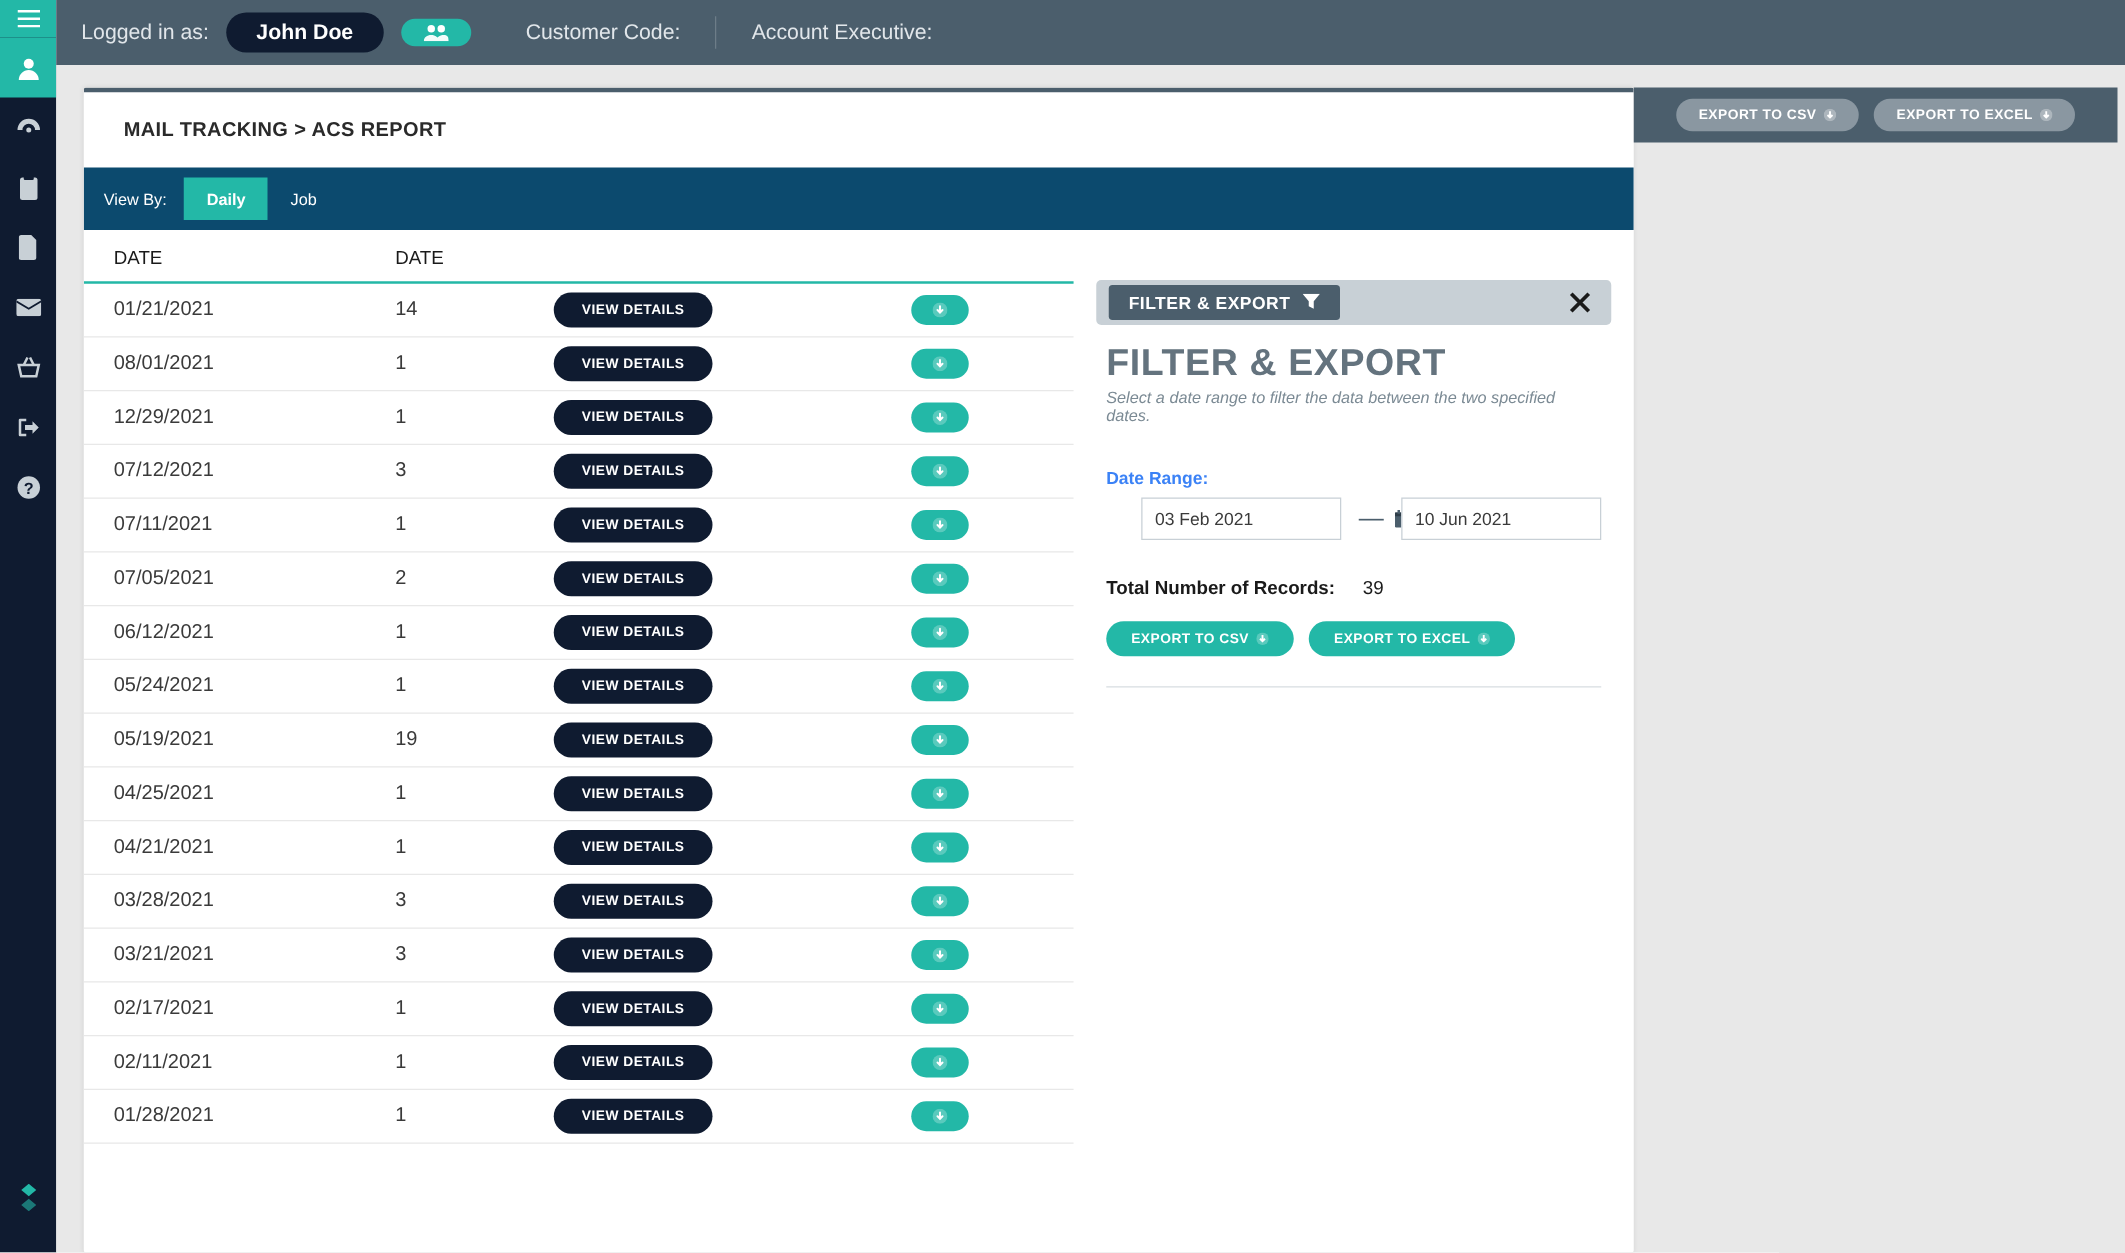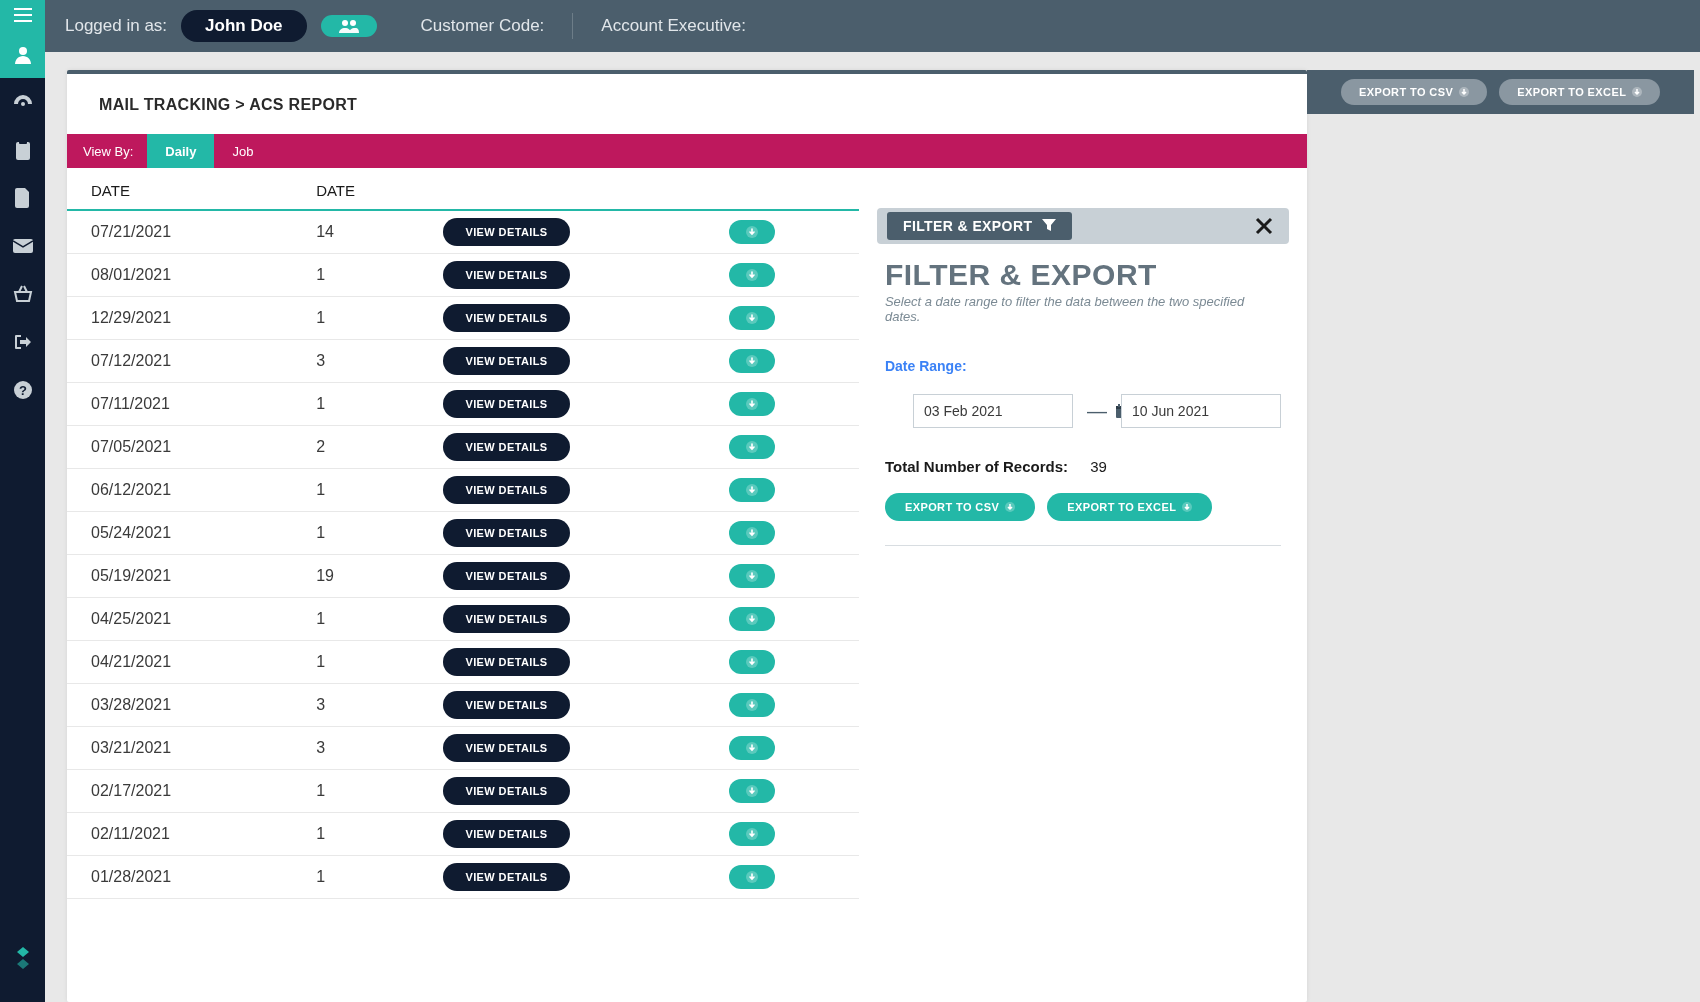--- a/index.html
+++ b/index.html
@@ -118,24 +118,24 @@
     box-shadow: 0 0 4px rgba(0,0,0,0.08);
   }
   .breadcrumb-bar {
     padding: 22px 32px 20px 32px;
     font-weight: 700;
     font-size: 16px;
     color: #2a2a2a;
     letter-spacing: 0.3px;
   }
   .viewby-bar {
-    background: #be185d;
-    display: flex;
-    align-items: center;
-    height: 34px;
+    background: #0c4a6e;
+    display: flex;
+    align-items: center;
+    height: 50px;
     padding: 0 16px;
     gap: 0;
     color: #fff;
     font-size: 13px;
   }
   .viewby-bar .label {
     margin-right: 14px;
   }
   .viewby-bar .tab {
     padding: 0 18px;
@@ -256,21 +256,21 @@
   .filter-label {
     font-weight: 700;
     font-size: 14px;
     margin-top: 34px;
     color: #3b82f6;
   }
   .date-row {
     display: flex;
     align-items: center;
     gap: 14px;
-    margin-top: 20px;
+    margin-top: 8px;
     padding-left: 28px;
   }
   .date-input {
     display: flex;
     align-items: center;
     border: 1px solid #c8d0d6;
     height: 34px;
     width: 160px;
     background: #fff;
   }
@@ -477,21 +477,21 @@
 
           <div class="table-panel">
             <div class="thead">
               <div class="col-date">DATE</div>
               <div class="col-count">DATE</div>
               <div class="col-btn"></div>
               <div class="col-dl"></div>
             </div>
             <div id="table-body">
                 <div class="trow">
-                  <div class="col-date">07/21/2021</div>
+                  <div class="col-date">01/21/2021</div>
                   <div class="col-count">14</div>
                   <div class="col-btn">
                     <button class="view-btn">VIEW DETAILS</button>
                   </div>
                   <div class="col-dl">
                     <div class="dl-pill">
                       <span class="icon">
                         <svg width="12" height="12" viewBox="0 0 12 12" fill="#fff">
                           <circle cx="6" cy="6" r="6" opacity=".25"></circle>
                           <path d="M6 3v4M4 6l2 2 2-2" stroke="#fff" stroke-width="1.6" fill="none" stroke-linecap="round"></path>

